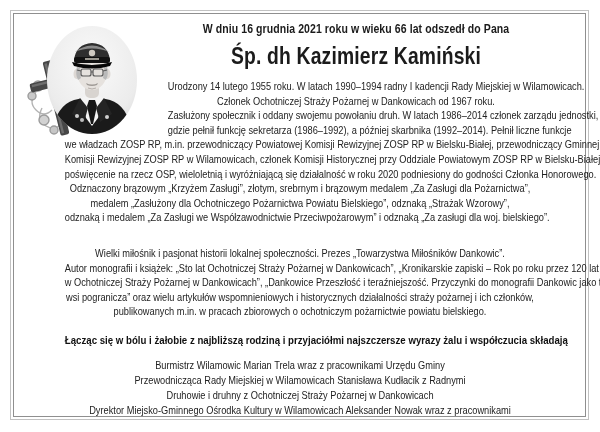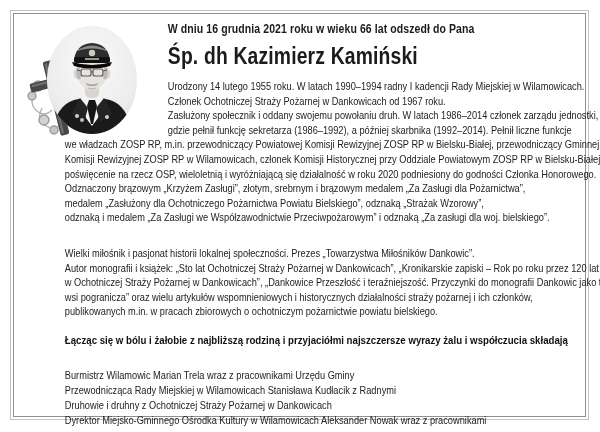--- a/index.html
+++ b/index.html
@@ -11,21 +11,21 @@
   .frame-outer{
     position:absolute;left:10px;top:10px;right:11px;bottom:12px;
     border:1px solid #c2c2c2;
   }
   .frame-inner{
     position:absolute;left:2px;top:2px;right:2px;bottom:2px;
     border:1px solid #8f8f8f;
   }
   .content{
     position:absolute;left:20px;top:20px;right:20px;bottom:18px;
-    text-align:left;
+    text-align:center;
   }
   .photo{
     position:absolute;left:2px;top:2px;width:118px;height:120px;
   }
   .cline{
     white-space:nowrap;
     transform:scaleX(0.84);
     transform-origin:50% 50%;
   }
   .offset{margin-left:112px;}
@@ -38,21 +38,21 @@
     margin:7px 0 9px 112px;
   }
   .body-line{
     font-size:11px;line-height:14.6px;font-weight:500;color:#222;
   }
   .para2{margin-top:21px;}
   .condolence{
     font-size:11.5px;font-weight:700;line-height:14px;
     margin-top:14px;color:#111;
   }
-  .signatures{margin-top:21px;}
+  .signatures{margin-top:11px;}
   .sig-line{
     font-size:11px;line-height:15px;font-weight:500;color:#222;
   }
 </style>
 </head>
 <body>
 
 <div class="frame-outer">
   <div class="frame-inner"></div>
 </div>

